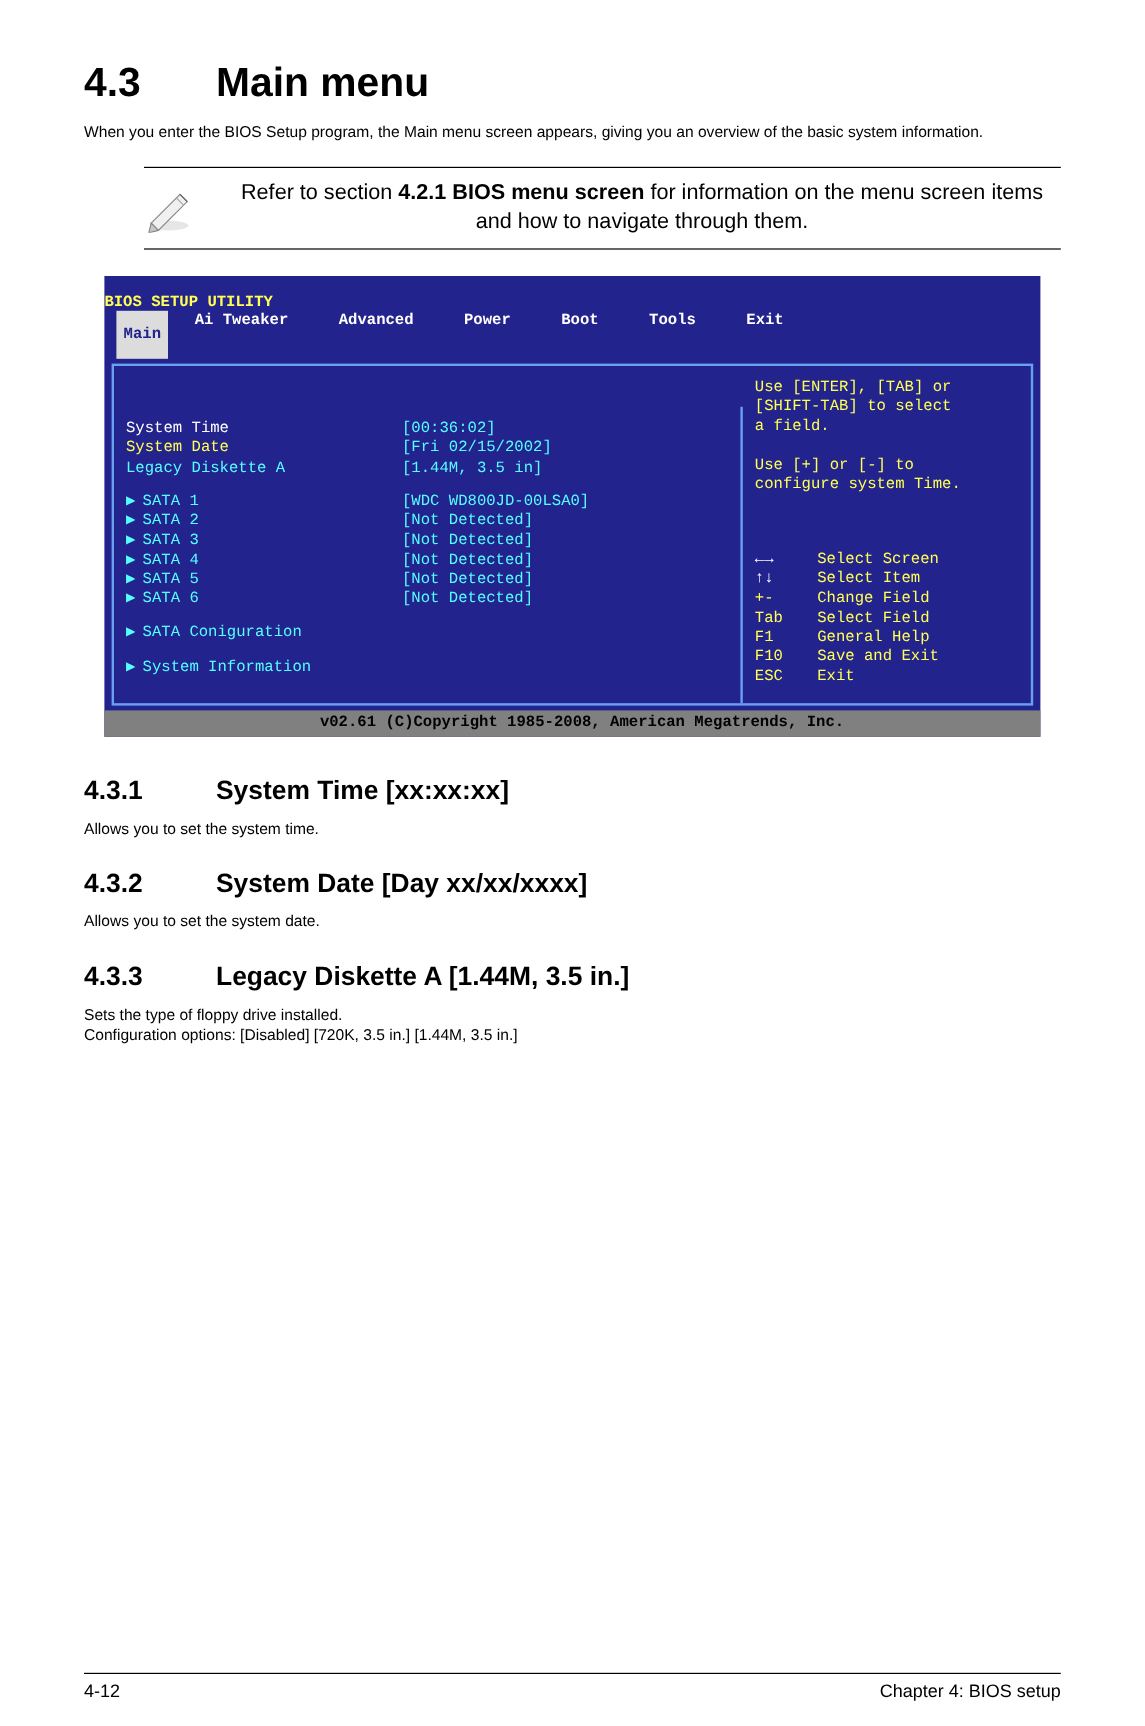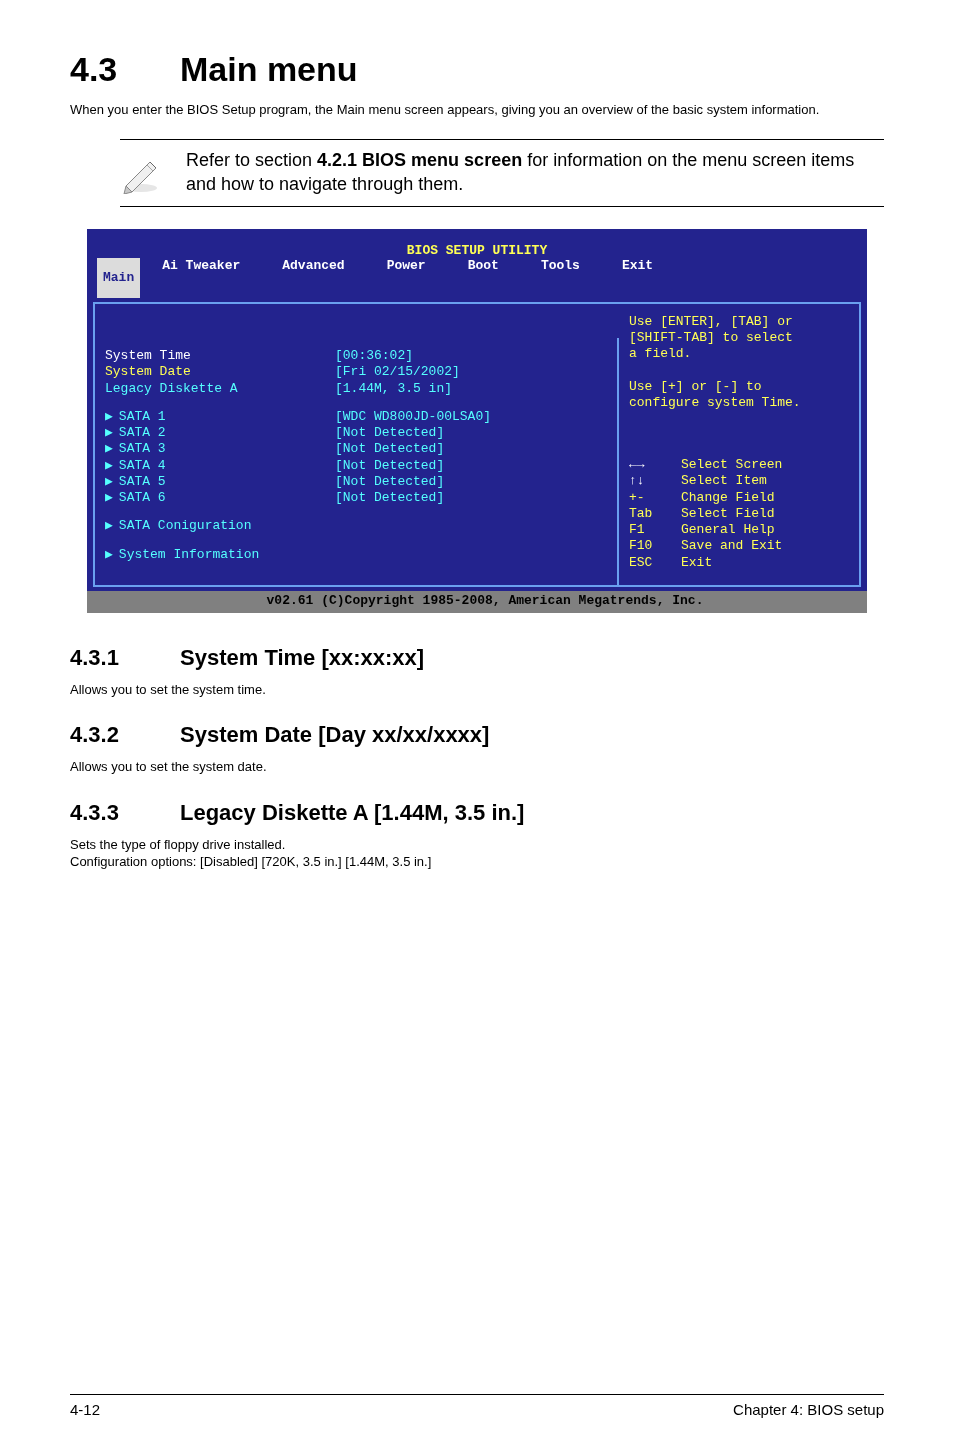--- a/index.html
+++ b/index.html
@@ -44,31 +44,31 @@
     margin-left: 50px;
     gap: 24px;
   }
   .note-icon {
     flex: 0 0 auto;
     padding-top: 4px;
   }
   .note-text {
     font-size: 18px;
     line-height: 1.35;
+    text-align: center;
   }
   .bios-box {
     width: 780px;
     margin: 0 auto 28px auto;
     font-family: "Courier New", monospace;
     font-size: 13px;
     background: #23238e;
     color: #ffffff;
   }
   .bios-title {
-    text-align: center;
     color: #ffff55;
     font-weight: bold;
     padding-top: 14px;
     line-height: 1.2;
   }
   .bios-menubar {
     display: flex;
     padding: 0 10px 4px 10px;
     color: #ffffff;
     font-weight: bold;

